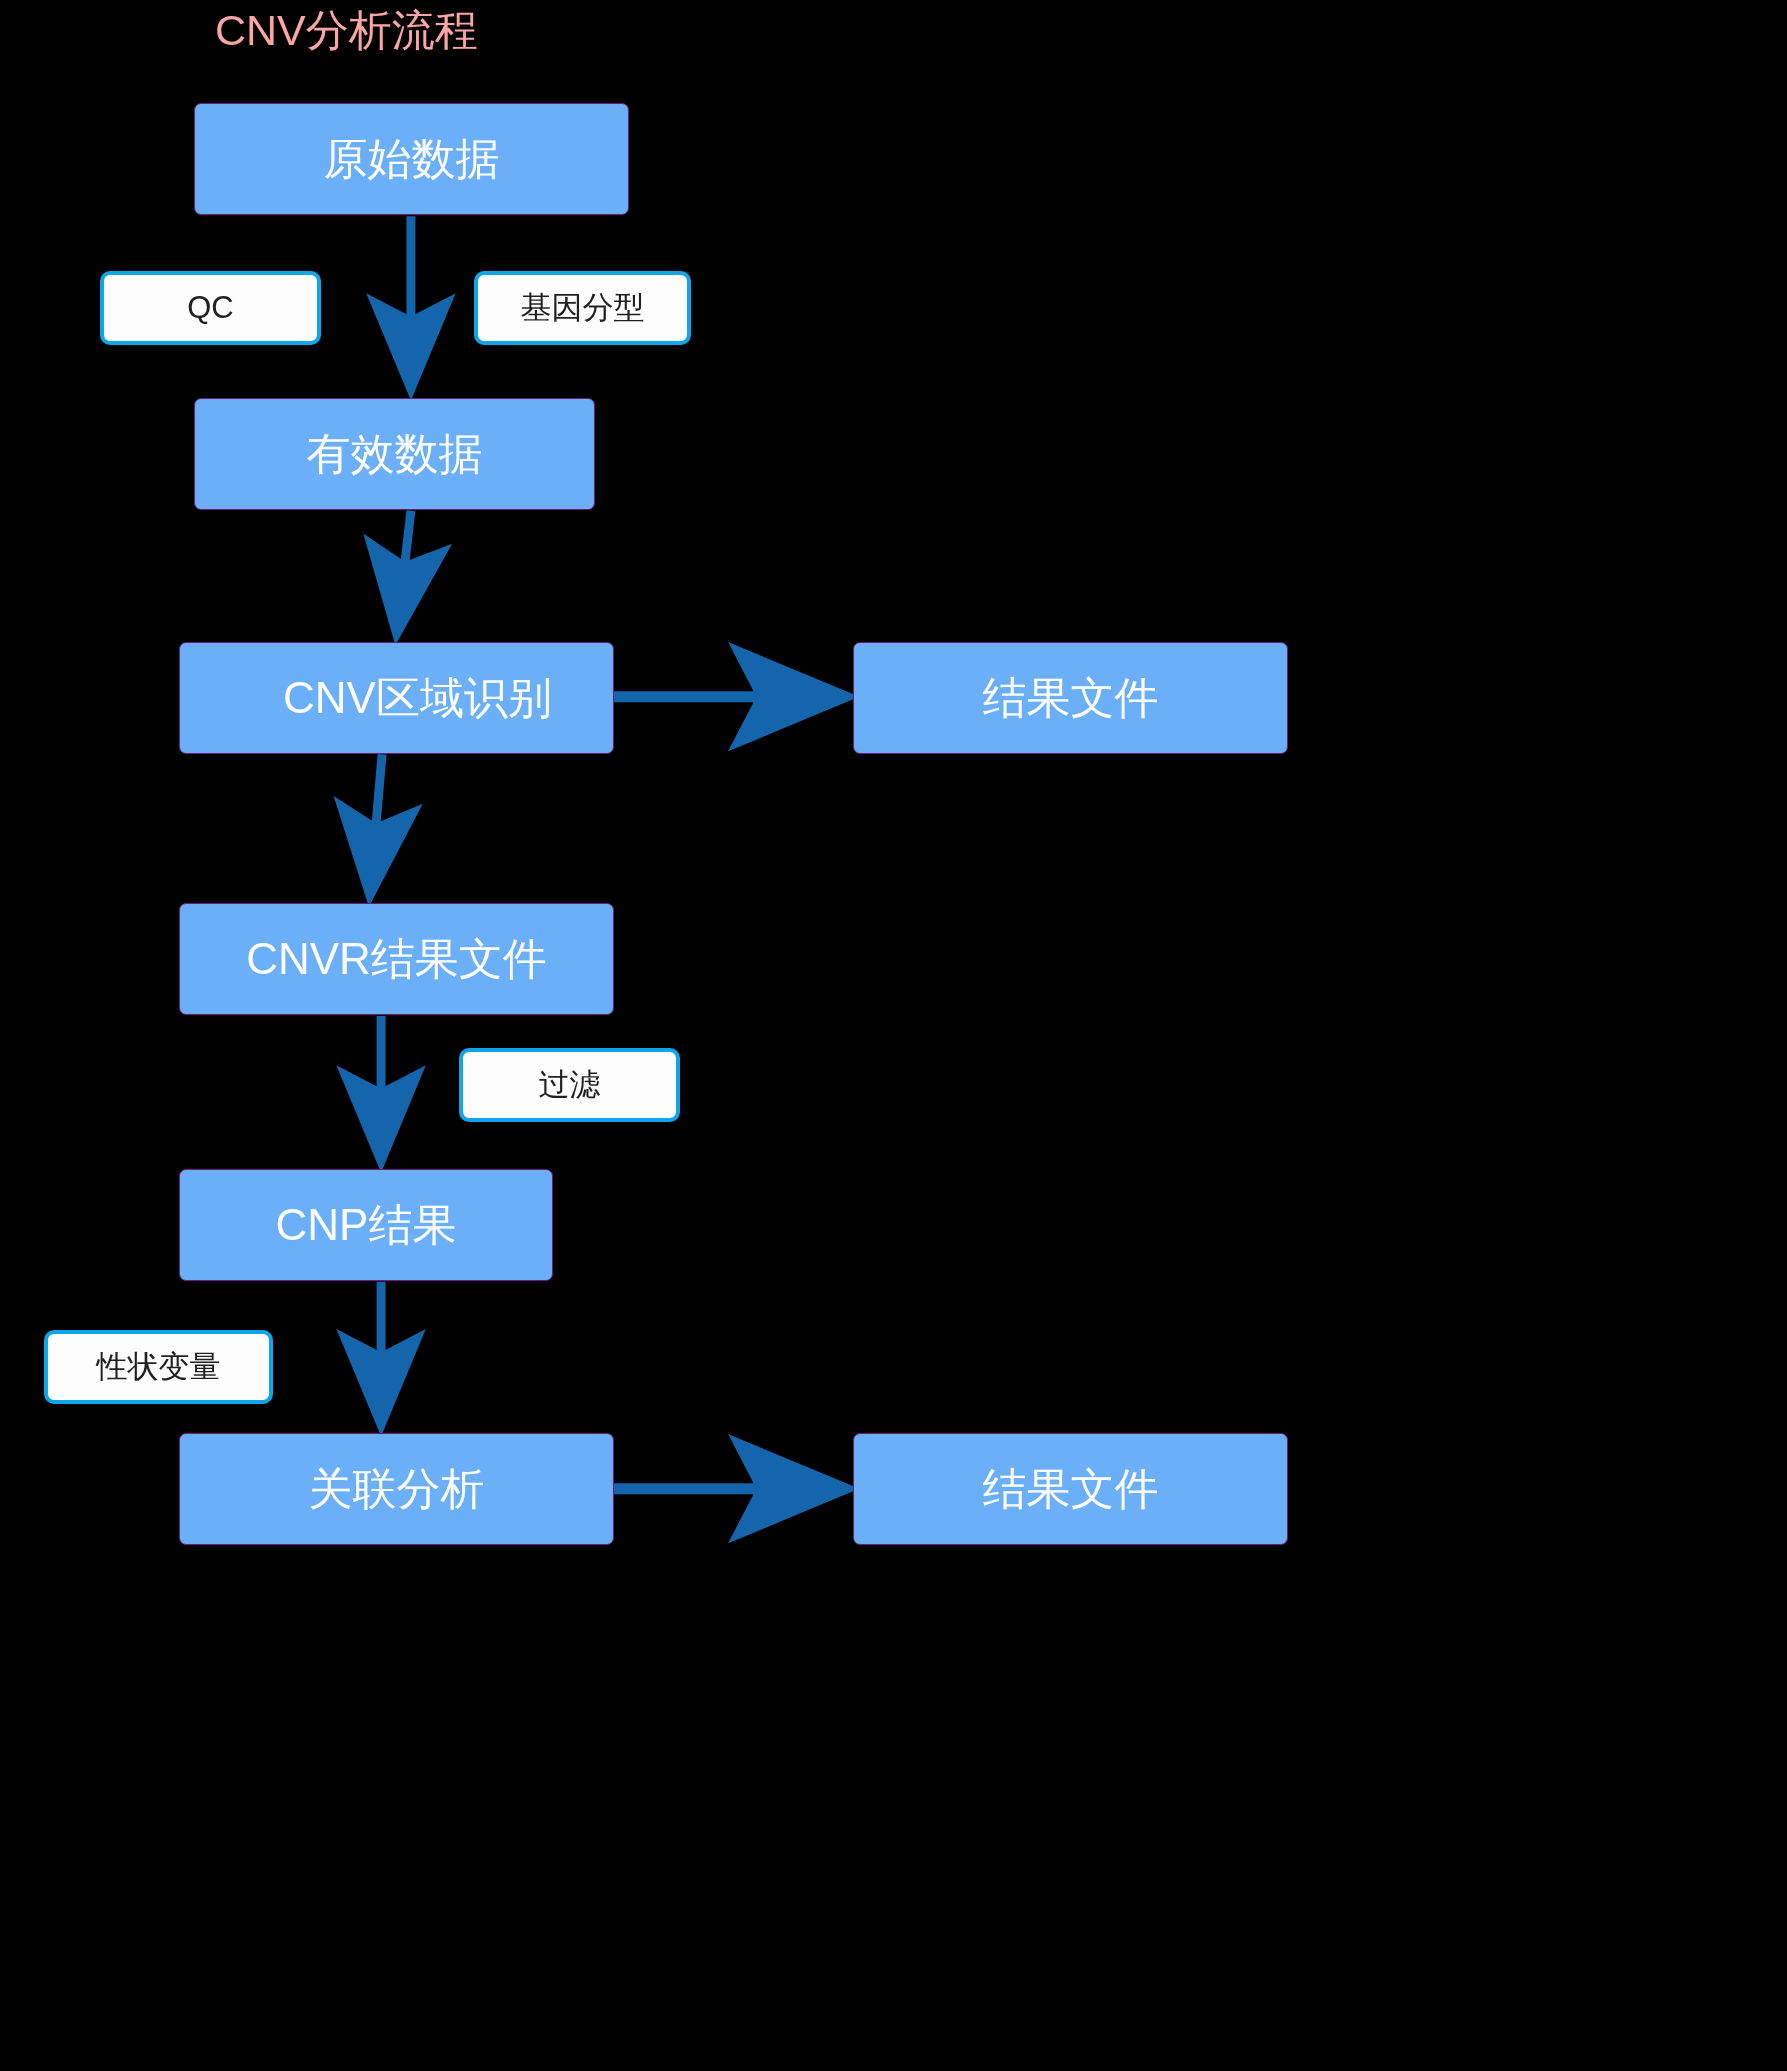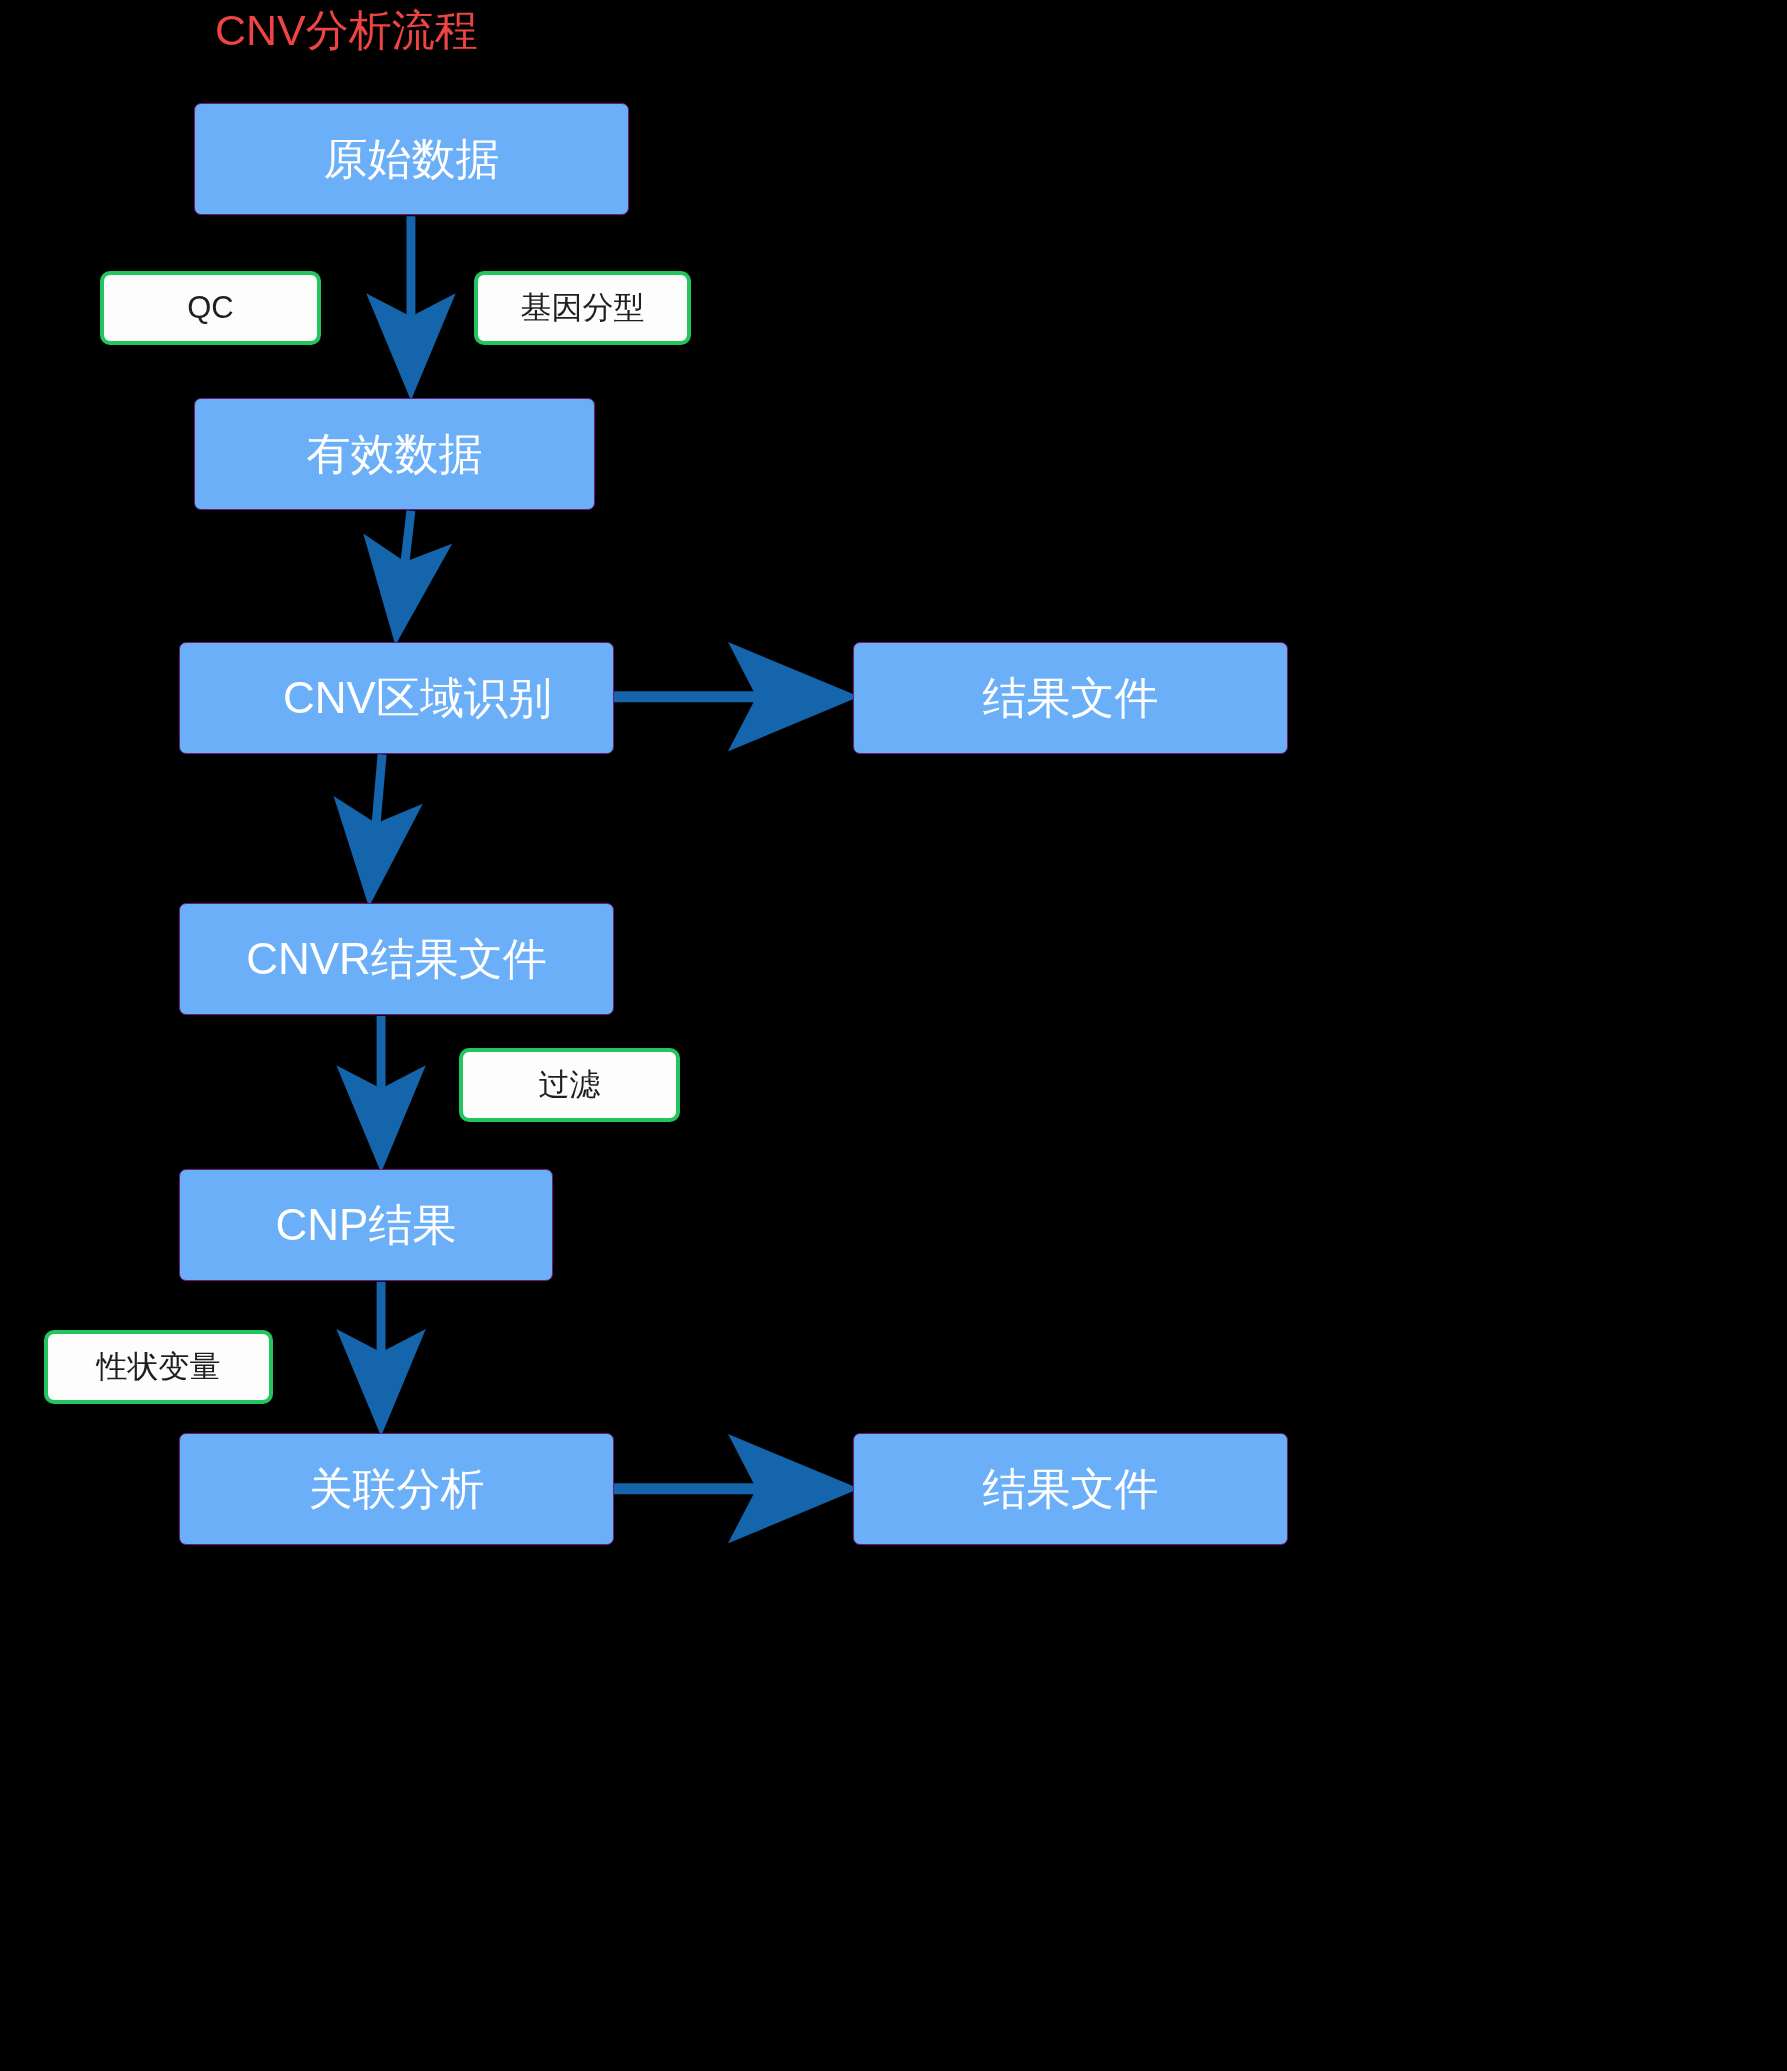--- a/index.html
+++ b/index.html
@@ -22,21 +22,21 @@
     width: 1787px;
     height: 2072px;
     pointer-events: none;
   }
   .diagram-title {
     position: absolute;
     left: 215px;
     top: 2px;
     font-size: 43px;
     line-height: 56px;
-    color: #ef4444;
+    color: #fca5a5;
     white-space: nowrap;
     letter-spacing: 0px;
   }
   .node {
     position: absolute;
     box-sizing: border-box;
     background: #6BAFF8;
     border: 1px solid #701a75;
     border-radius: 7px;
     display: flex;
@@ -45,21 +45,21 @@
     color: #ffffff;
     font-size: 44px;
     line-height: 1.1;
     white-space: nowrap;
     text-align: center;
   }
   .edge-label {
     position: absolute;
     box-sizing: border-box;
     background: #fdfdfd;
-    border: 4px solid #22c55e;
+    border: 4px solid #0ea5e9;
     border-radius: 10px;
     display: flex;
     align-items: center;
     justify-content: center;
     color: #1f1f1f;
     font-size: 31px;
     line-height: 1.1;
     white-space: nowrap;
     text-align: center;
   }

